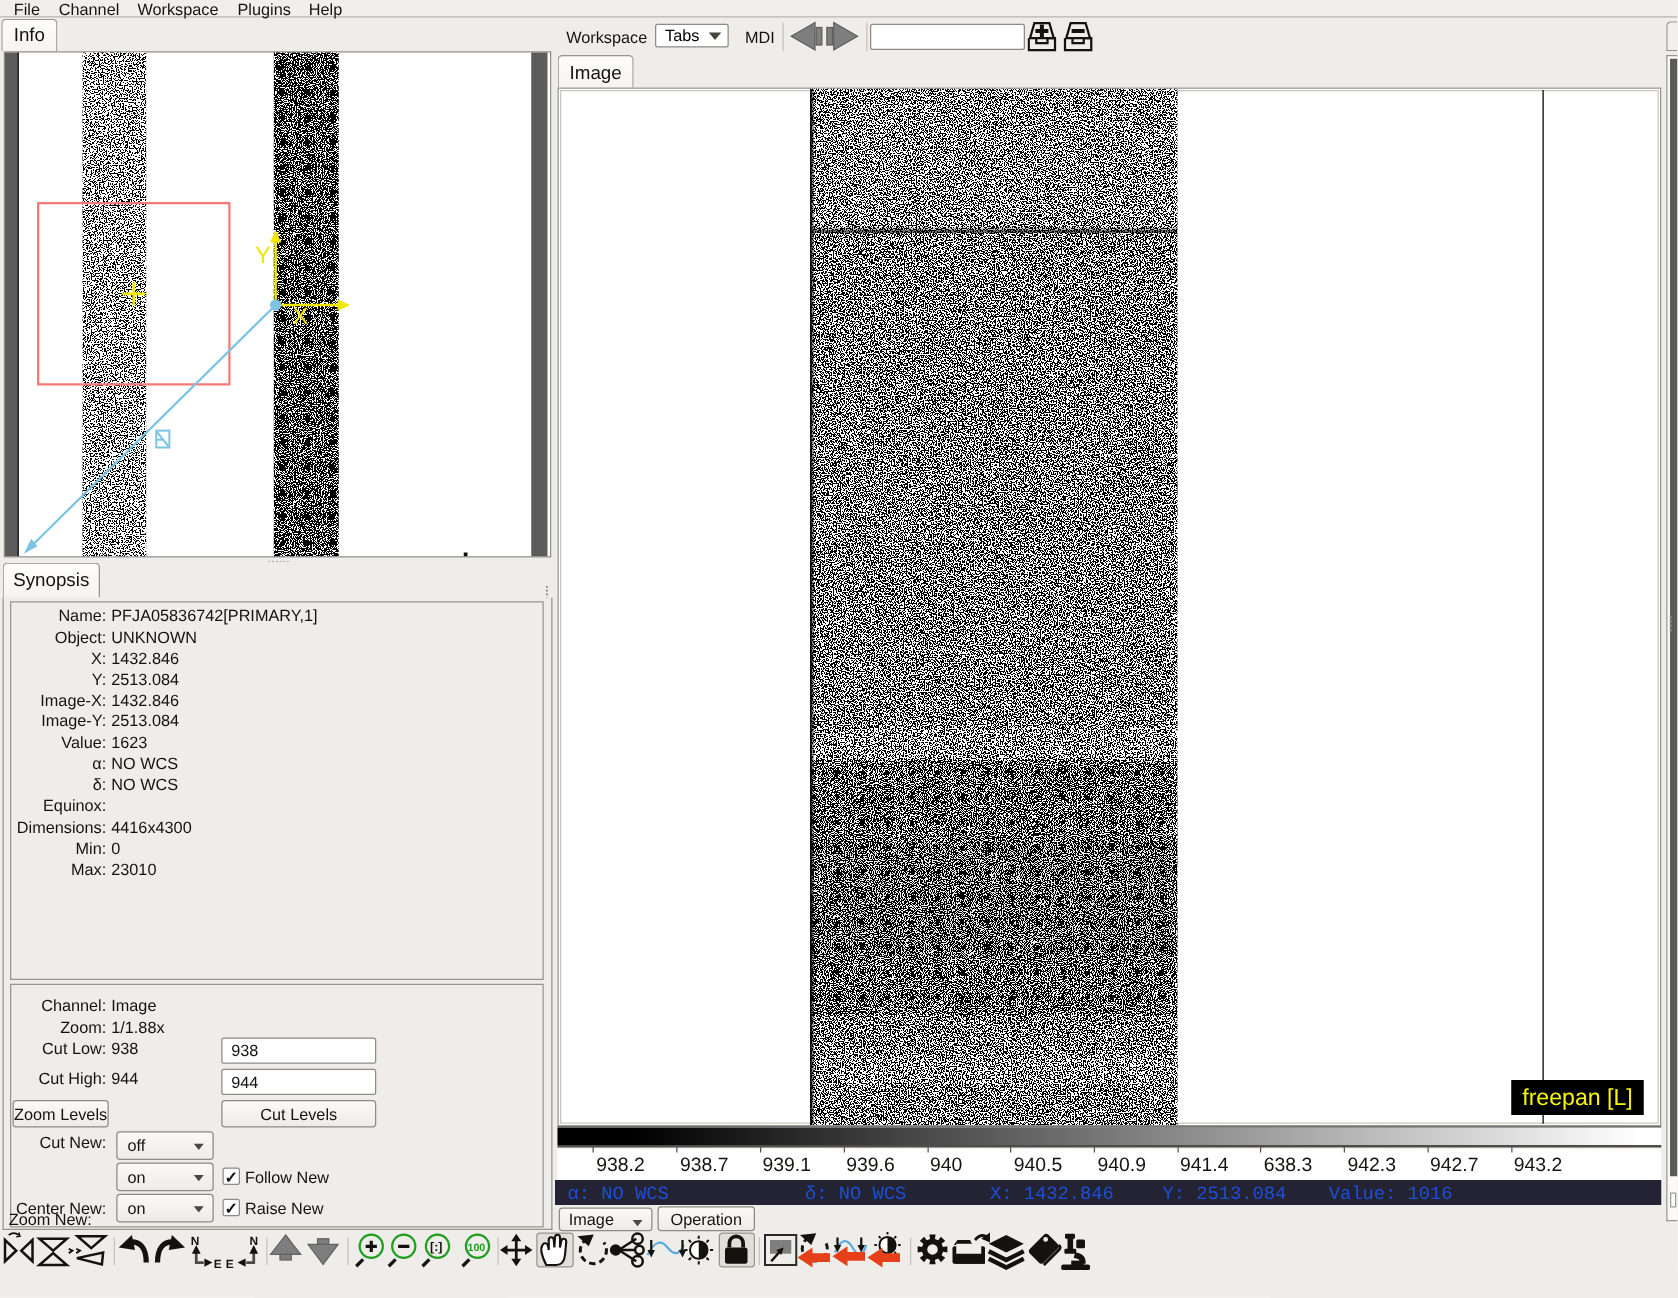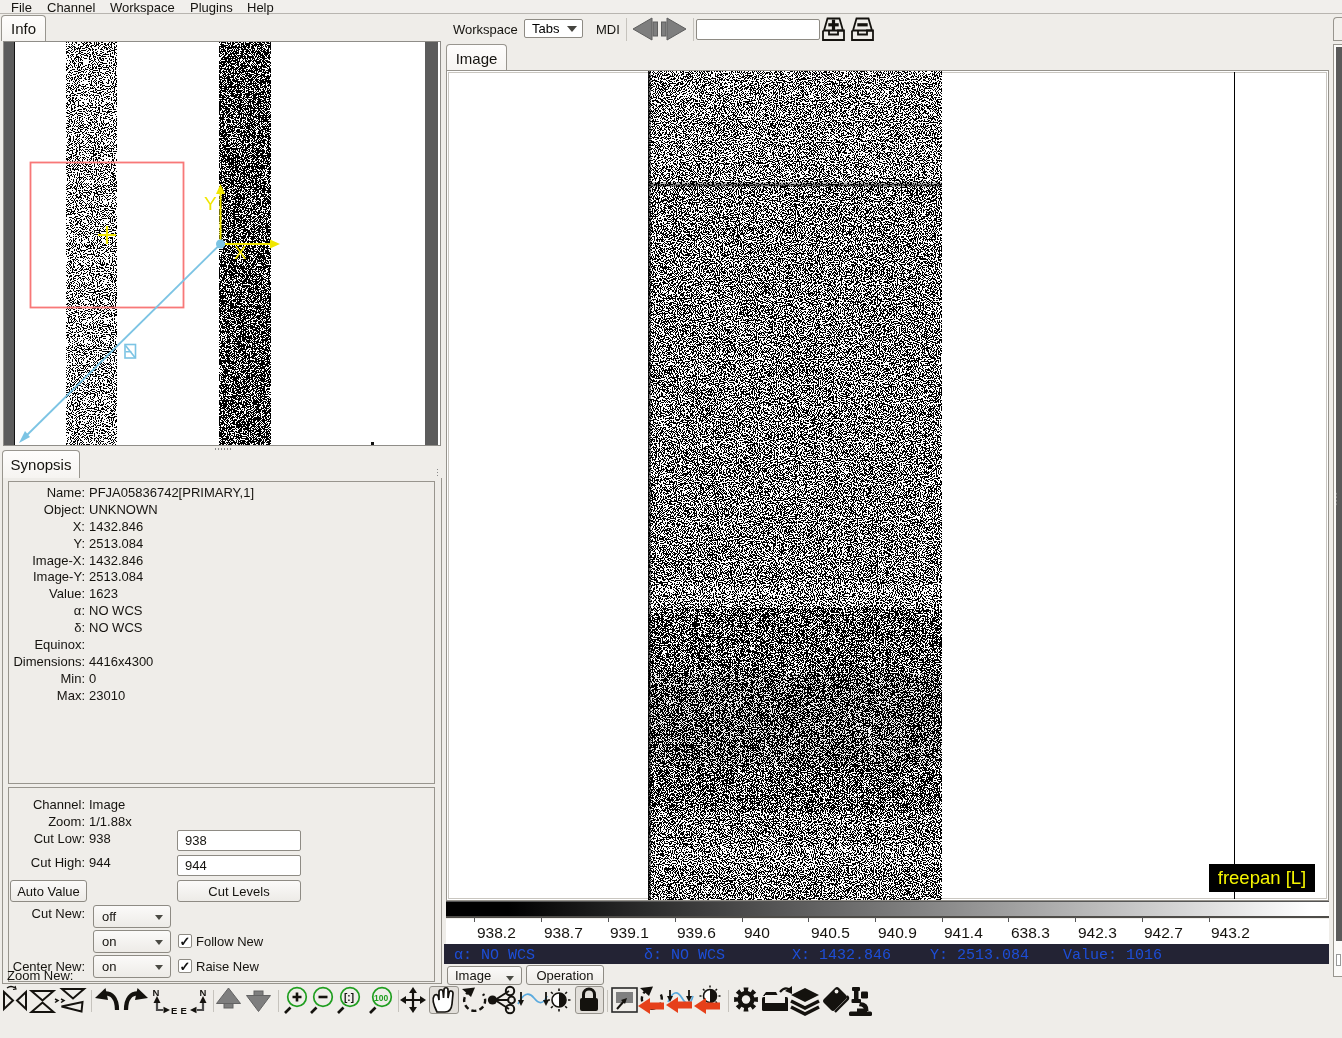--- a/index.html
+++ b/index.html
@@ -146,21 +146,21 @@
 <div class="box" style="left:8px;top:787px;width:427px;height:195px"></div>
 <div class="a" style="left:7px;top:797px">
 <div class="rrow"><span class="rl">Channel:</span><span class="rv">Image</span></div>
 <div class="rrow"><span class="rl">Zoom:</span><span class="rv">1/1.88x</span></div>
 <div class="rrow"><span class="rl">Cut Low:</span><span class="rv">938</span></div>
 </div>
 <div class="lbl" style="left:7px;top:855px;width:78px;text-align:right">Cut High:</div>
 <div class="lbl" style="left:89px;top:855px">944</div>
 <div class="inp" style="left:177px;top:830px;width:124px;height:21px">938</div>
 <div class="inp" style="left:177px;top:855px;width:124px;height:21px">944</div>
-<div class="btn" style="left:10px;top:880px;width:77px;height:22px">Auto Value</div>
+<div class="btn" style="left:10px;top:880px;width:77px;height:22px">Zoom Levels</div>
 <div class="btn" style="left:177px;top:880px;width:124px;height:22px">Cut Levels</div>
 <div class="lbl" style="left:7px;top:906px;width:78px;text-align:right">Cut New:</div>
 <div class="cmb" style="left:93px;top:905px;width:78px;height:23px">off</div>
 <div class="lbl" style="left:7px;top:968px;width:78px;text-align:left">Zoom New:</div>
 <div class="cmb" style="left:93px;top:930px;width:78px;height:23px">on</div>
 <div class="ckb" style="left:178px;top:934px">✓</div>
 <div class="lbl" style="left:196px;top:934px">Follow New</div>
 <div class="lbl" style="left:7px;top:959px;width:78px;text-align:right">Center New:</div>
 <div class="cmb" style="left:93px;top:955px;width:78px;height:23px">on</div>
 <div class="ckb" style="left:178px;top:959px">✓</div>

